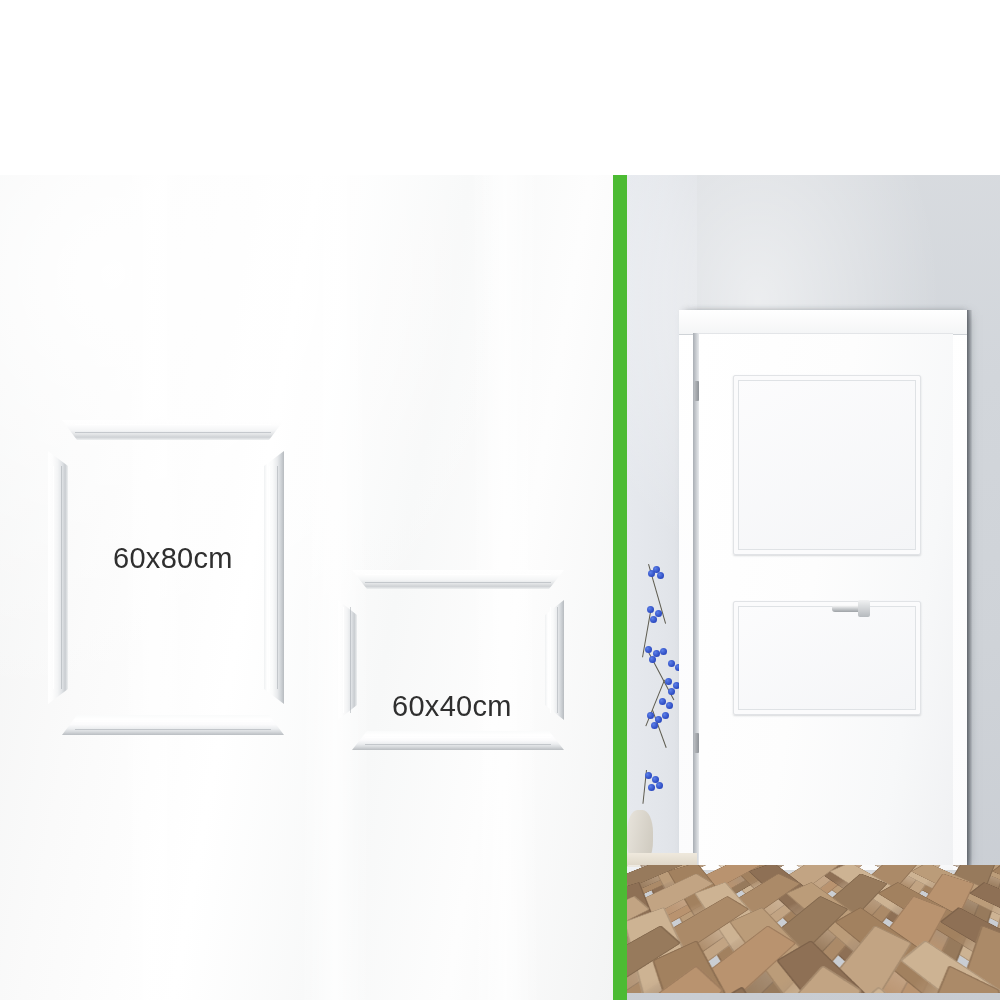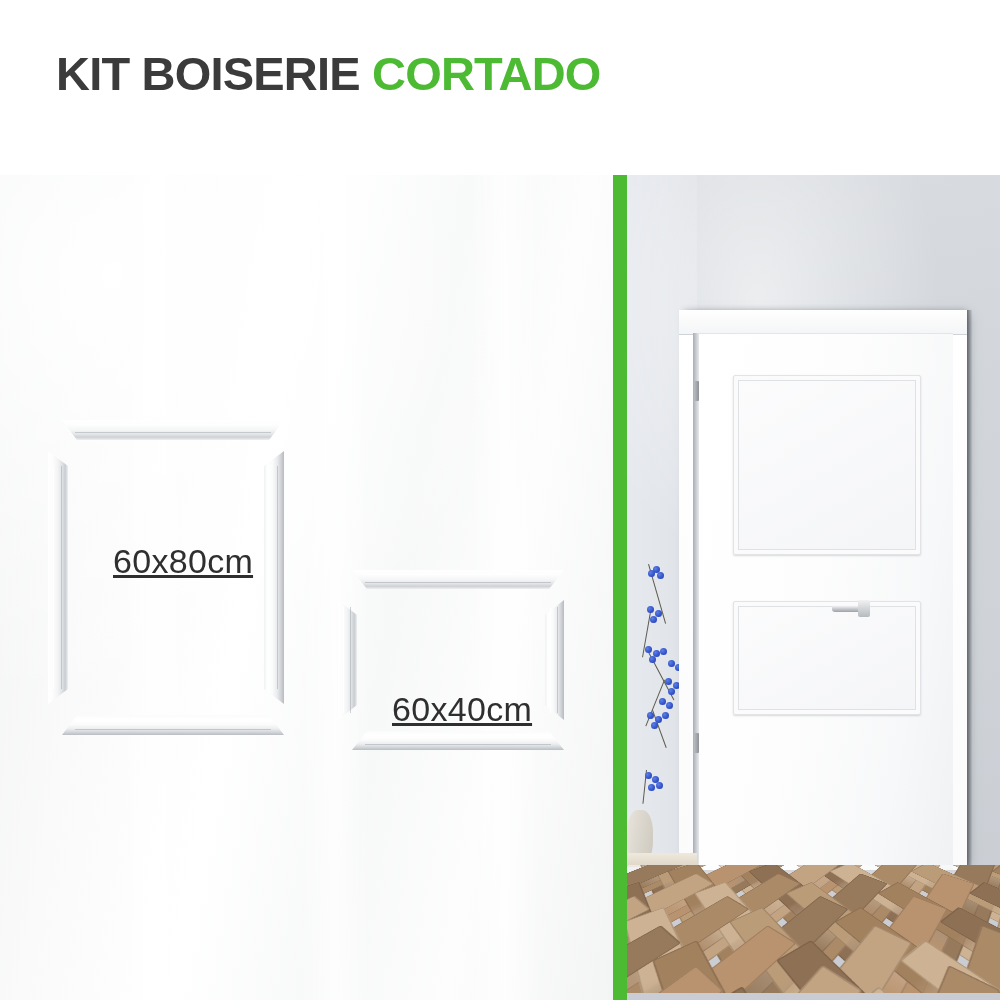--- a/index.html
+++ b/index.html
@@ -20,21 +20,21 @@
 
   
   #leftpane{position:absolute;left:0;top:0;width:613px;height:825px;overflow:hidden;
      background:
        radial-gradient(120% 90% at 18% 12%, rgba(255,255,255,.95) 0%, rgba(248,248,248,0) 60%),
        linear-gradient(100deg,#f2f3f3 0%,#fafafa 22%,#ffffff 42%,#f7f8f8 62%,#fdfdfd 78%,#f3f4f4 100%);
   }
   #leftpane .wall-streak{position:absolute;top:0;bottom:0;width:70px;
      background:linear-gradient(90deg,rgba(255,255,255,0),rgba(255,255,255,.75),rgba(255,255,255,0));}
 
-  .dim-label{position:absolute;color:#2f2f2f;font-size:34px;letter-spacing:.3px;white-space:nowrap;text-decoration:underline;}
+  .dim-label{position:absolute;color:#2f2f2f;font-size:29px;letter-spacing:.3px;white-space:nowrap;}
 
   
   .kit{position:absolute;}
   .strip{position:absolute;}
 
   
   .strip.h .body{position:absolute;inset:0;
      background:linear-gradient(180deg,#ffffff 0%,#fdfdfd 26%,#f4f5f6 52%,#e2e4e6 72%,#cfd2d5 86%,#eef0f1 100%);
      box-shadow:0 3px 5px -2px rgba(60,65,70,.30);}
   .strip.h.top .body{clip-path:polygon(0 0,100% 0,calc(100% - 15px) 100%,15px 100%);}
@@ -115,25 +115,20 @@
 
   
   #vase{position:absolute;left:0px;top:635px;width:26px;height:56px;border-radius:40% 40% 45% 45%;
      background:linear-gradient(100deg,#e8e4dc,#cdc8bd);}
 </style>
 </head>
 <body>
 
 <div id="stage">
 
-  <div id="header">
-    <div id="title">
-      <span class="t-dark">KIT BOISERIE</span><span>&nbsp;</span><span class="t-accent">CORTADO</span>
-    </div>
-  </div>
 
   <div id="panel">
 
     <div id="leftpane">
       <div class="wall-streak" style="left:120px"></div>
       <div class="wall-streak" style="left:300px"></div>
       <div class="wall-streak" style="left:470px"></div>
 
       <div class="dim-label" style="left:113px;top:367px">60x80cm</div>
 

